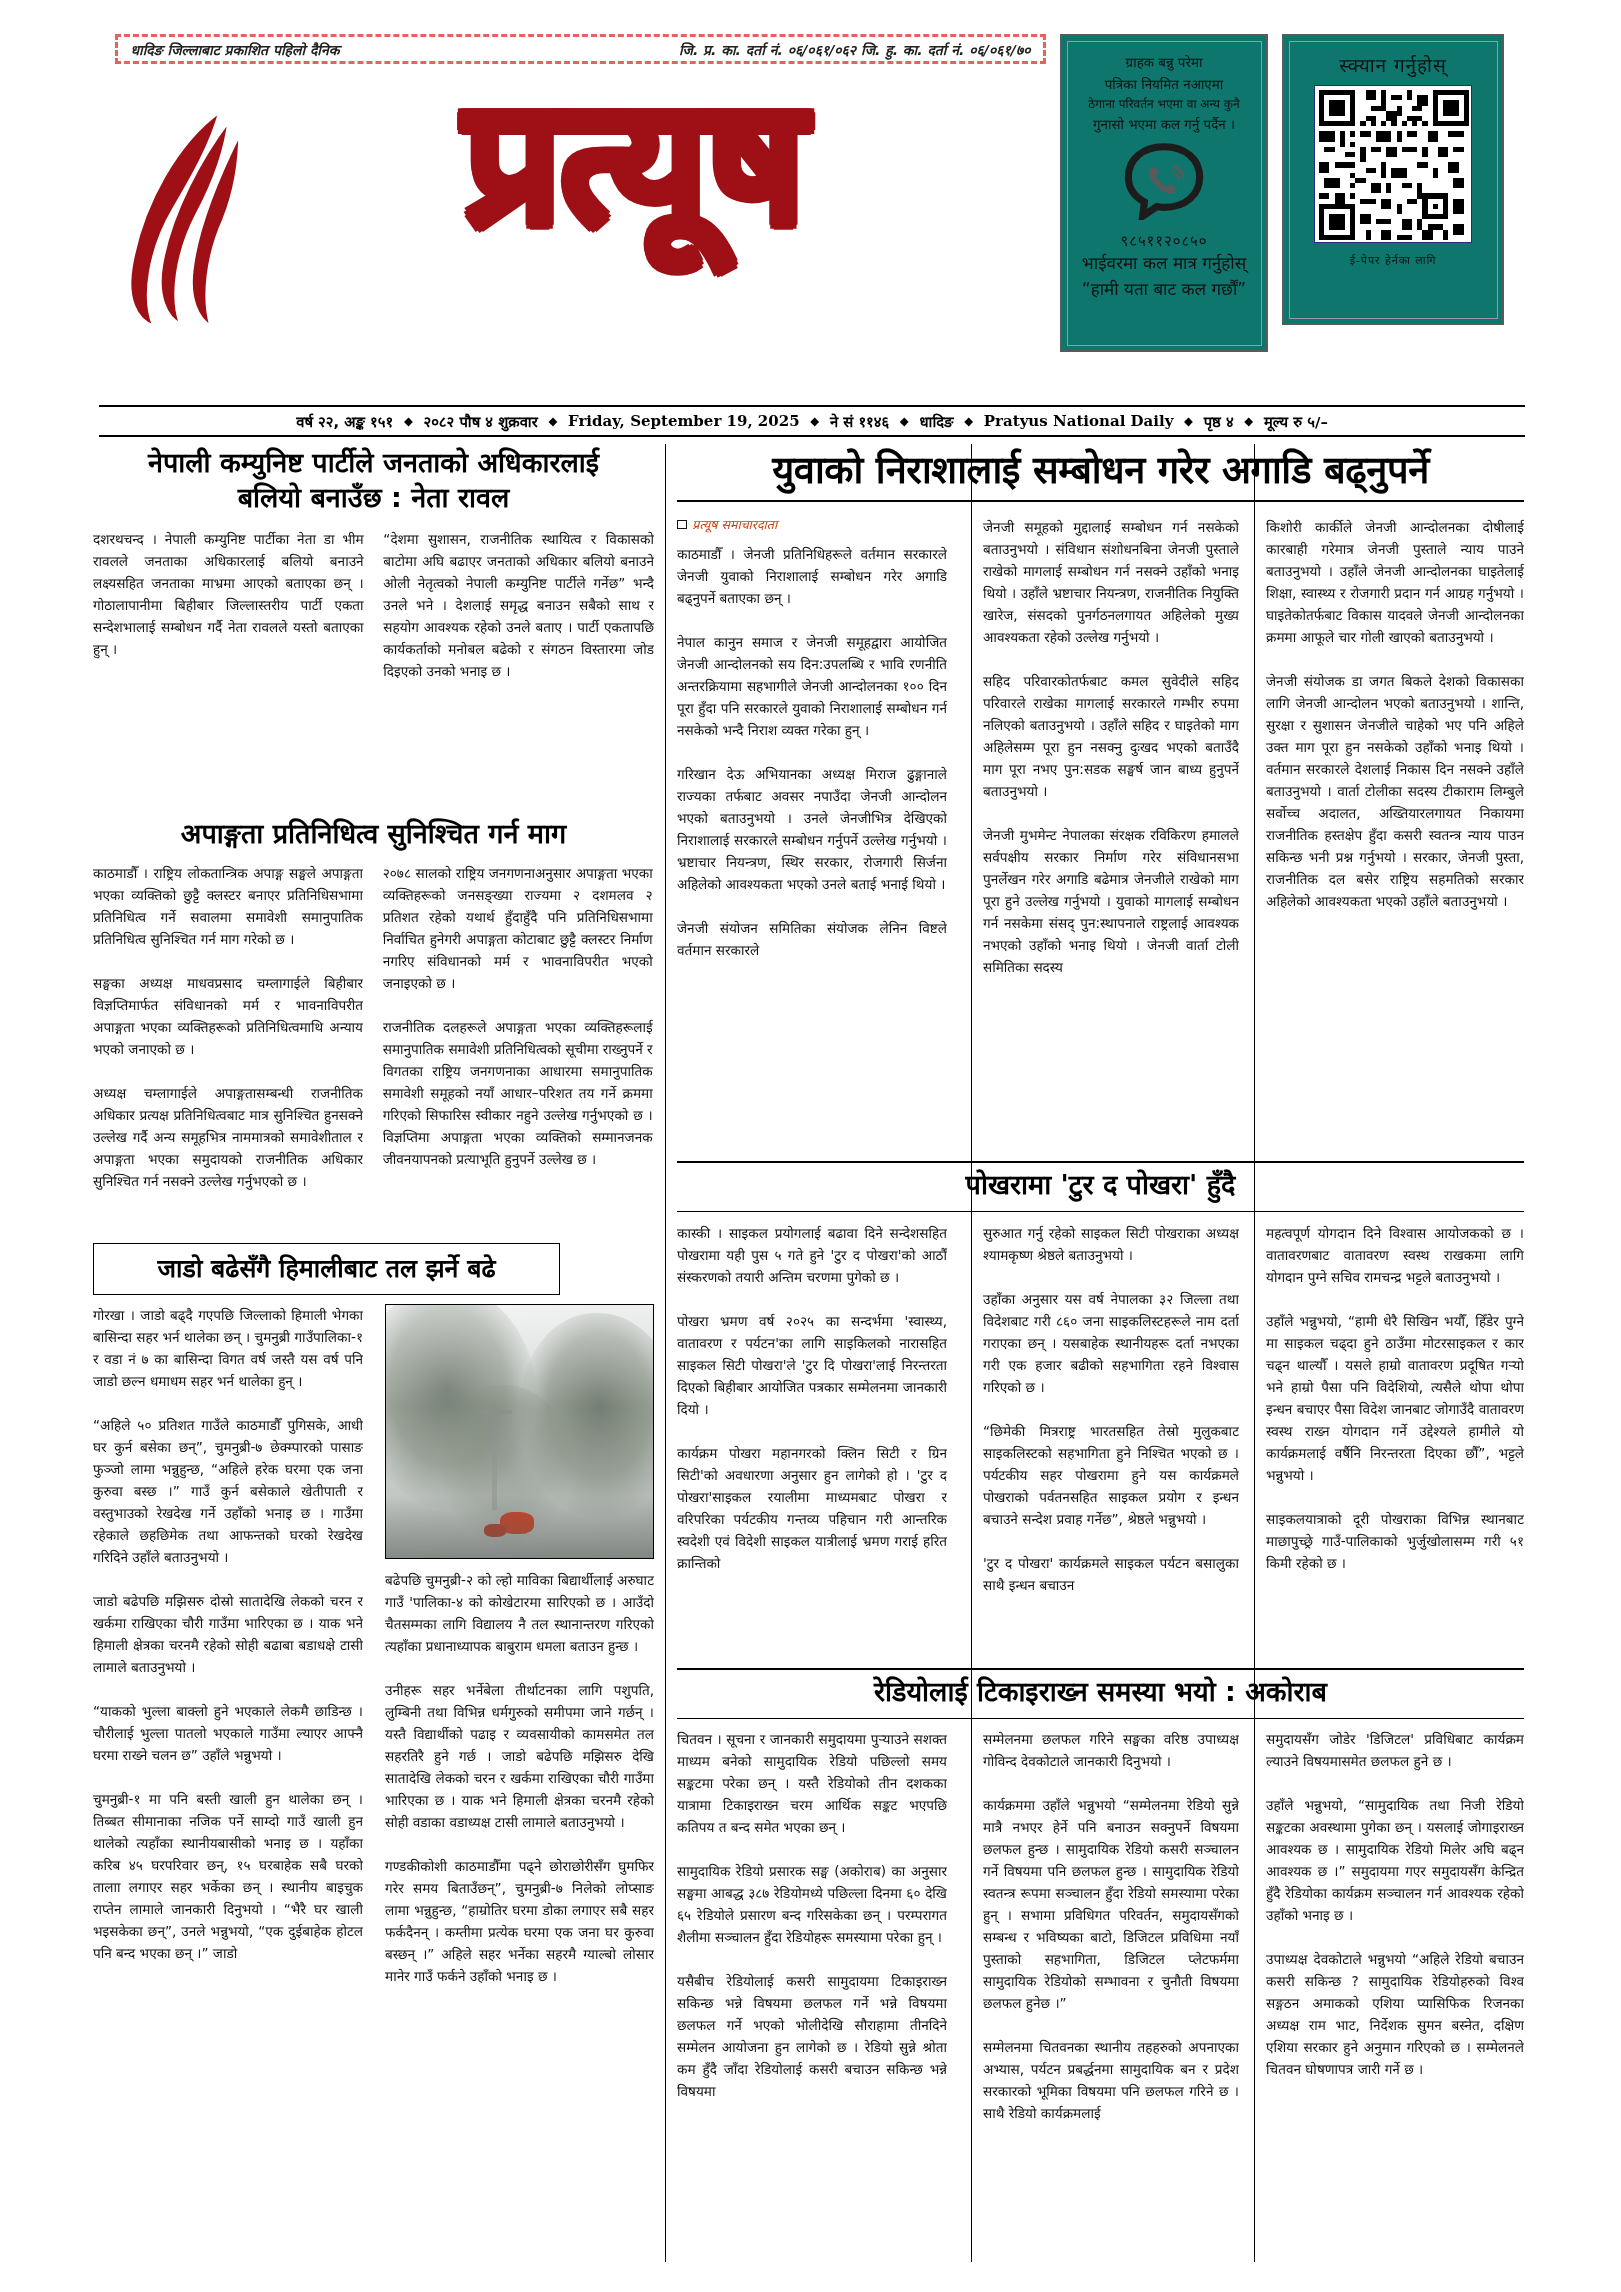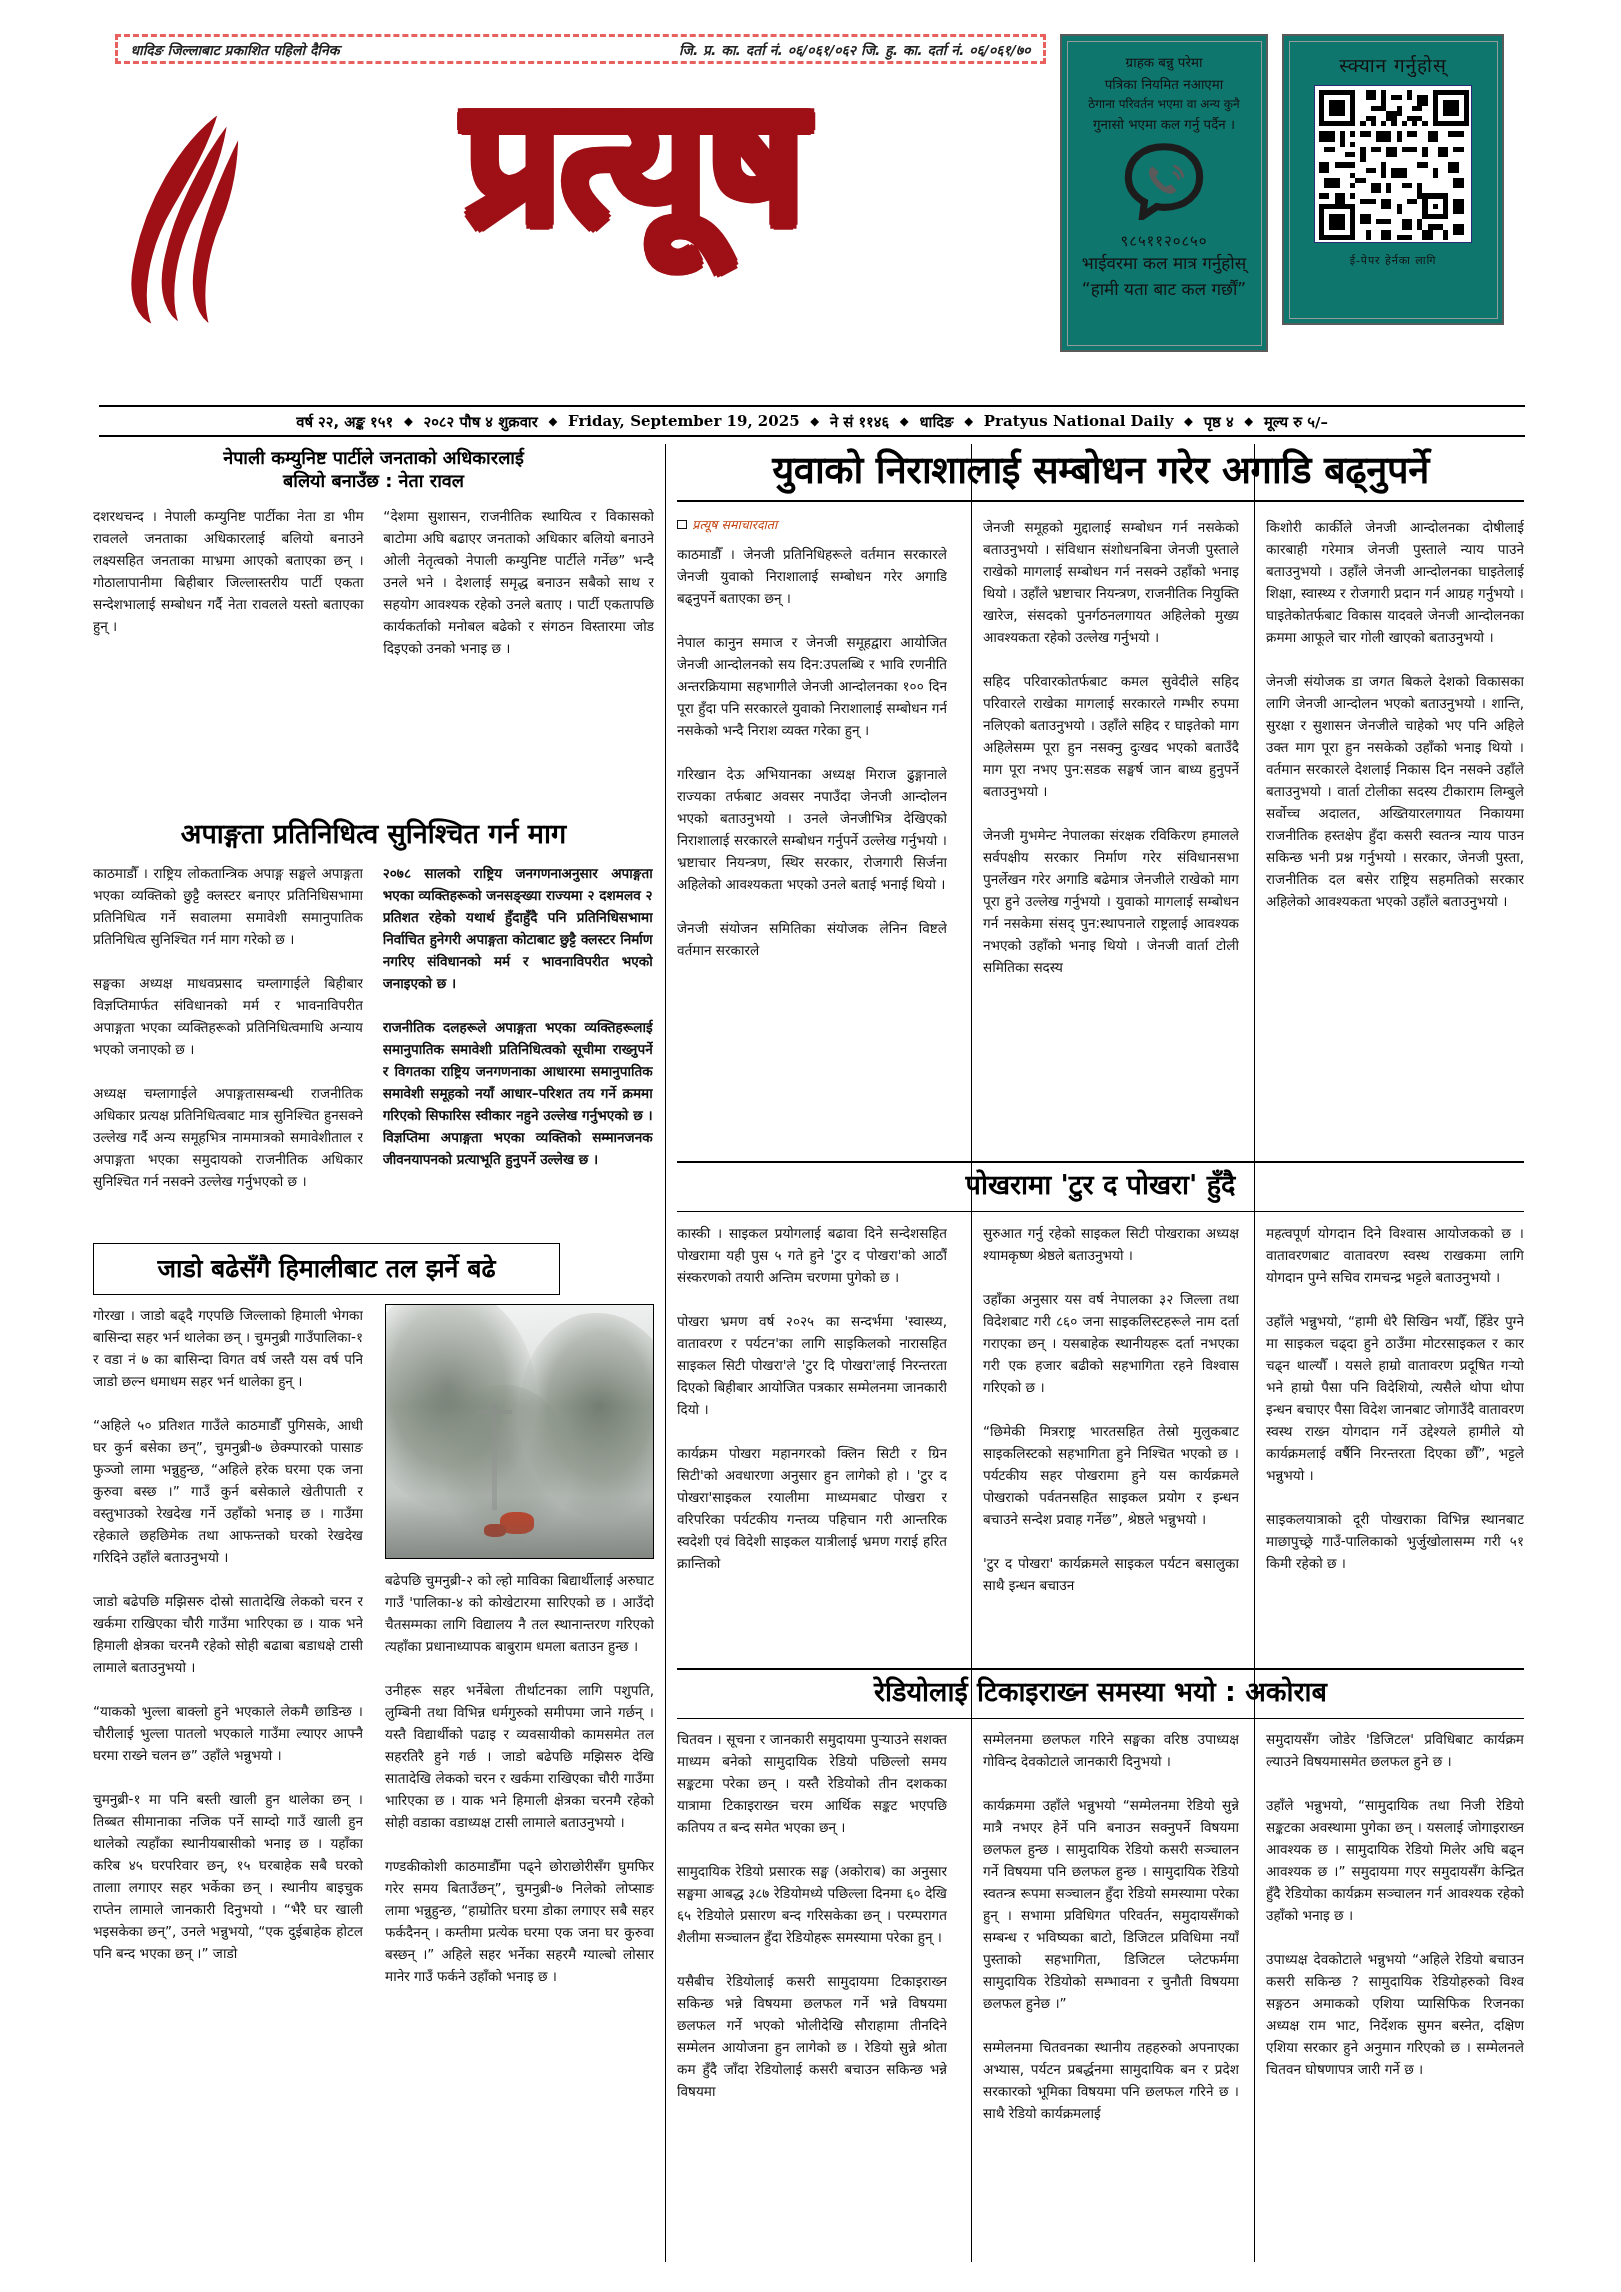--- a/index.html
+++ b/index.html
@@ -196,21 +196,21 @@
 
   
   .hl {
     font-family: "DejaVu Sans", sans-serif;
     font-weight: 700;
     color: #000;
     text-align: center;
     line-height: 1.28;
   }
   .hl-main  { font-size: 38px; letter-spacing: -0.4px; }
-  .hl-lead  { font-size: 18px; }
+  .hl-lead  { font-size: 27px; }
   .hl-mid   { font-size: 27px; }
   .hl-sm    { font-size: 25px; }
 
   .body-col {
     font-family: "DejaVu Sans", sans-serif;
     font-size: 13.6px;
     line-height: 1.62;
     color: #111;
     text-align: justify;
     text-justify: inter-word;
@@ -457,21 +457,21 @@
   </div>
 
   <div style="position:absolute; left:93px; top:817px; width:561px;">
     <div class="hl hl-mid">अपाङ्गता प्रतिनिधित्व सुनिश्चित गर्न माग</div>
     <div style="display:flex; gap:19.7px; margin-top:10.7px;">
       <div class="body-col" style="width:270px; height:351px; white-space:pre-line;">काठमाडौँ । राष्ट्रिय लोकतान्त्रिक अपाङ्ग सङ्घले अपाङ्गता भएका व्यक्तिको छुट्टै क्लस्टर बनाएर प्रतिनिधिसभामा प्रतिनिधित्व गर्ने सवालमा समावेशी समानुपातिक प्रतिनिधित्व सुनिश्चित गर्न माग गरेको छ ।
 
 सङ्घका अध्यक्ष माधवप्रसाद चम्लागाईले बिहीबार विज्ञप्तिमार्फत संविधानको मर्म र भावनाविपरीत अपाङ्गता भएका व्यक्तिहरूको प्रतिनिधित्वमाथि अन्याय भएको जनाएको छ ।
 
 अध्यक्ष चम्लागाईले अपाङ्गतासम्बन्धी राजनीतिक अधिकार प्रत्यक्ष प्रतिनिधित्वबाट मात्र सुनिश्चित हुनसक्ने उल्लेख गर्दै अन्य समूहभित्र नाममात्रको समावेशीताल र अपाङ्गता भएका समुदायको राजनीतिक अधिकार सुनिश्चित गर्न नसक्ने उल्लेख गर्नुभएको छ ।</div>
-      <div class="body-col" style="width:270px; height:351px; white-space:pre-line;font-weight:bold;">२०७८ सालको राष्ट्रिय जनगणनाअनुसार अपाङ्गता भएका व्यक्तिहरूको जनसङ्ख्या राज्यमा २ दशमलव २ प्रतिशत रहेको यथार्थ हुँदाहुँदै पनि प्रतिनिधिसभामा निर्वाचित हुनेगरी अपाङ्गता कोटाबाट छुट्टै क्लस्टर निर्माण नगरिए संविधानको मर्म र भावनाविपरीत भएको जनाइएको छ ।
+      <div class="body-col" style="width:270px; height:351px; white-space:pre-line;">२०७८ सालको राष्ट्रिय जनगणनाअनुसार अपाङ्गता भएका व्यक्तिहरूको जनसङ्ख्या राज्यमा २ दशमलव २ प्रतिशत रहेको यथार्थ हुँदाहुँदै पनि प्रतिनिधिसभामा निर्वाचित हुनेगरी अपाङ्गता कोटाबाट छुट्टै क्लस्टर निर्माण नगरिए संविधानको मर्म र भावनाविपरीत भएको जनाइएको छ ।
 
 राजनीतिक दलहरूले अपाङ्गता भएका व्यक्तिहरूलाई समानुपातिक समावेशी प्रतिनिधित्वको सूचीमा राख्नुपर्ने र विगतका राष्ट्रिय जनगणनाका आधारमा समानुपातिक समावेशी समूहको नयाँ आधार–परिशत तय गर्ने क्रममा गरिएको सिफारिस स्वीकार नहुने उल्लेख गर्नुभएको छ । विज्ञप्तिमा अपाङ्गता भएका व्यक्तिको सम्मानजनक जीवनयापनको प्रत्याभूति हुनुपर्ने उल्लेख छ ।</div>
     </div>
   </div>
 
   <div class="hl-box" style="left:93px; top:1243px; width:467px; height:52px;">
     <div class="hl hl-sm">जाडो बढेसँगै हिमालीबाट तल झर्ने बढे</div>
   </div>
 
   <div class="photo" style="left:385px; top:1304px; width:269px; height:255px;">

